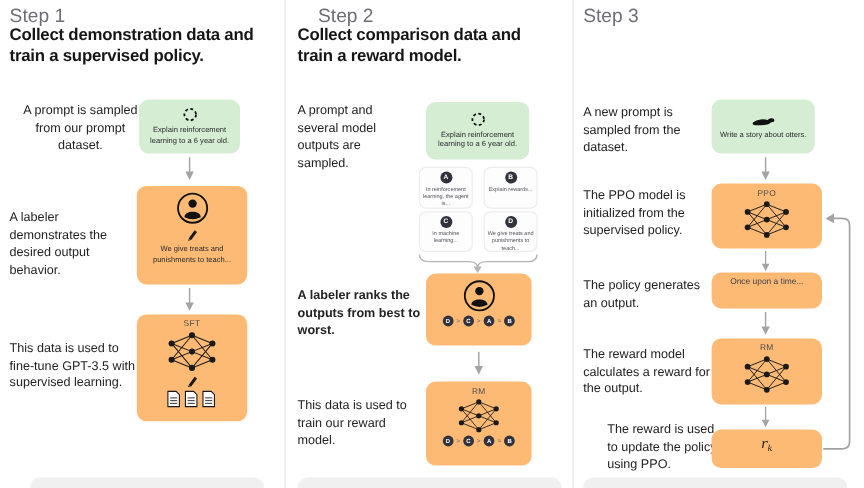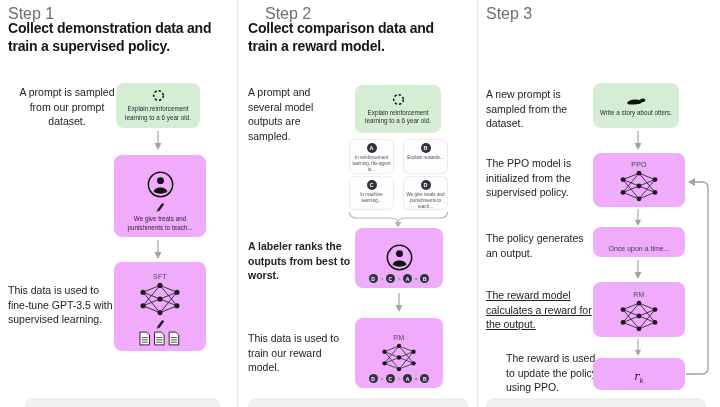--- a/index.html
+++ b/index.html
@@ -4,22 +4,22 @@
 <style>
   html,body{margin:0;padding:0;background:#fff;}
   .canvas{position:relative;width:720px;height:407px;background:#ffffff;overflow:hidden;
           font-family:"Liberation Sans",sans-serif;color:#202123;}
   .divider{position:absolute;top:0;width:1px;height:407px;background:#e8e8e8;}
   .step-label{position:absolute;font-size:16px;color:#6e6e76;}
   .heading{position:absolute;font-size:14px;font-weight:bold;line-height:1.28;letter-spacing:-0.2px;color:#161616;}
   .side-text{position:absolute;font-size:10.5px;line-height:1.4;color:#232323;}
   .greenbox{position:absolute;background:#d5edd3;border-radius:8px;display:flex;flex-direction:column;
             align-items:center;justify-content:center;gap:3px;padding:4px;box-sizing:border-box;}
-  .graybox{position:absolute;background:#f0abfc;border-radius:8px;display:flex;flex-direction:column;
-           align-items:center;justify-content:flex-end;gap:3px;padding:5px;box-sizing:border-box;}
+  .graybox{position:absolute;background:#fdba74;border-radius:8px;display:flex;flex-direction:column;
+           align-items:center;justify-content:flex-start;gap:3px;padding:5px;box-sizing:border-box;}
   .box-note{font-size:6.3px;line-height:1.35;text-align:center;color:#2a2a2e;}
   .box-title{font-size:7px;color:#4b4b52;letter-spacing:0.3px;}
   .minibox{position:absolute;background:#fdfdfd;box-shadow:0 0 0 1px #ececec;border-radius:5px;
            display:flex;flex-direction:column;align-items:center;justify-content:flex-start;
            gap:2px;padding:3px 2px;box-sizing:border-box;}
   .badge{width:10px;height:10px;border-radius:50%;background:#32323d;color:#fff;font-size:5.5px;
          font-weight:bold;display:flex;align-items:center;justify-content:center;flex:0 0 auto;}
   .mini-text{font-size:4.6px;line-height:1.3;text-align:center;color:#52525b;}
   .rank{display:flex;align-items:center;gap:2.5px;}
   .rank-letter{width:9px;height:9px;border-radius:50%;background:#32323d;color:#fff;font-size:5px;
@@ -53,20 +53,21 @@
     <div class="box-note">Explain reinforcement learning to a 6 year old.</div>
   </div>
 
   <div class="arrow" style="left:154px;top:131px;">
     <svg width="8" height="20" viewBox="0 0 8 20">
         <line x1="4" y1="0" x2="4" y2="13" stroke="#a3a3a3" stroke-width="1.2"></line>
         <polygon points="0.5,12 7.5,12 4,19" fill="#a3a3a3"></polygon>
       </svg>
   </div>
 
+  <div class="side-text" style="left:8px;top:174px;width:100px;">A labeler demonstrates the desired output behavior.</div>
   <div class="graybox" style="left:114px;top:155px;width:92px;height:82px;">
     <span>
       <svg width="27" height="27" viewBox="0 0 28 28">
           <circle cx="14" cy="14" r="12.6" fill="none" stroke="#111" stroke-width="1.6"></circle>
           <circle cx="14" cy="10" r="3.6" fill="#111"></circle>
           <path d="M7 21.8 C7 15.6 21 15.6 21 21.8 Q14 25.5 7 21.8 Z" fill="#111"></path>
         </svg>
     </span>
     <span>
       <svg width="11" height="11" viewBox="0 0 16 16">
@@ -310,21 +311,21 @@
     <div class="once-text">Once upon a time...</div>
   </div>
 
   <div class="arrow" style="left:634px;top:260px;">
     <svg width="8" height="20" viewBox="0 0 8 20">
         <line x1="4" y1="0" x2="4" y2="13" stroke="#a3a3a3" stroke-width="1.2"></line>
         <polygon points="0.5,12 7.5,12 4,19" fill="#a3a3a3"></polygon>
       </svg>
   </div>
 
-  <div class="side-text" style="left:486px;top:288px;width:108px;text-decoration:underline;">The reward model calculates a reward for the output.</div>
+  <div class="side-text" style="left:486px;top:288px;width:108px;">The reward model calculates a reward for the output.</div>
   <div class="graybox" style="left:593px;top:282px;width:92px;height:55px;gap:2px;">
     <div class="box-title">RM</div>
     <span>
       <svg width="44" height="32" viewBox="0 0 52 40">
         <g stroke="#1a1a1a" stroke-width="1">
           <line x1="6" y1="12" x2="26" y2="4"></line>
             <line x1="6" y1="12" x2="26" y2="20"></line>
             <line x1="6" y1="12" x2="26" y2="36"></line>
           <line x1="6" y1="28" x2="26" y2="4"></line>
             <line x1="6" y1="28" x2="26" y2="20"></line>

